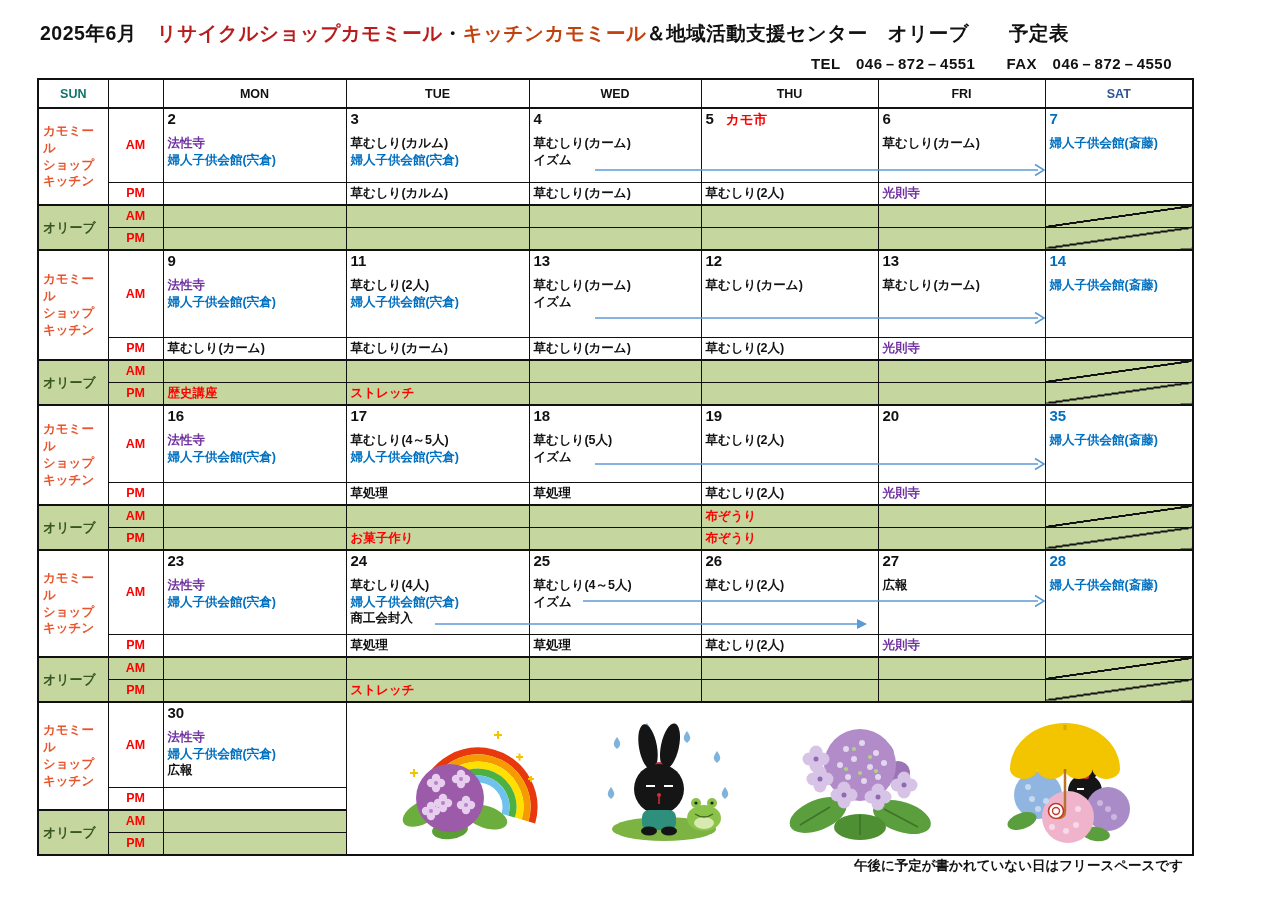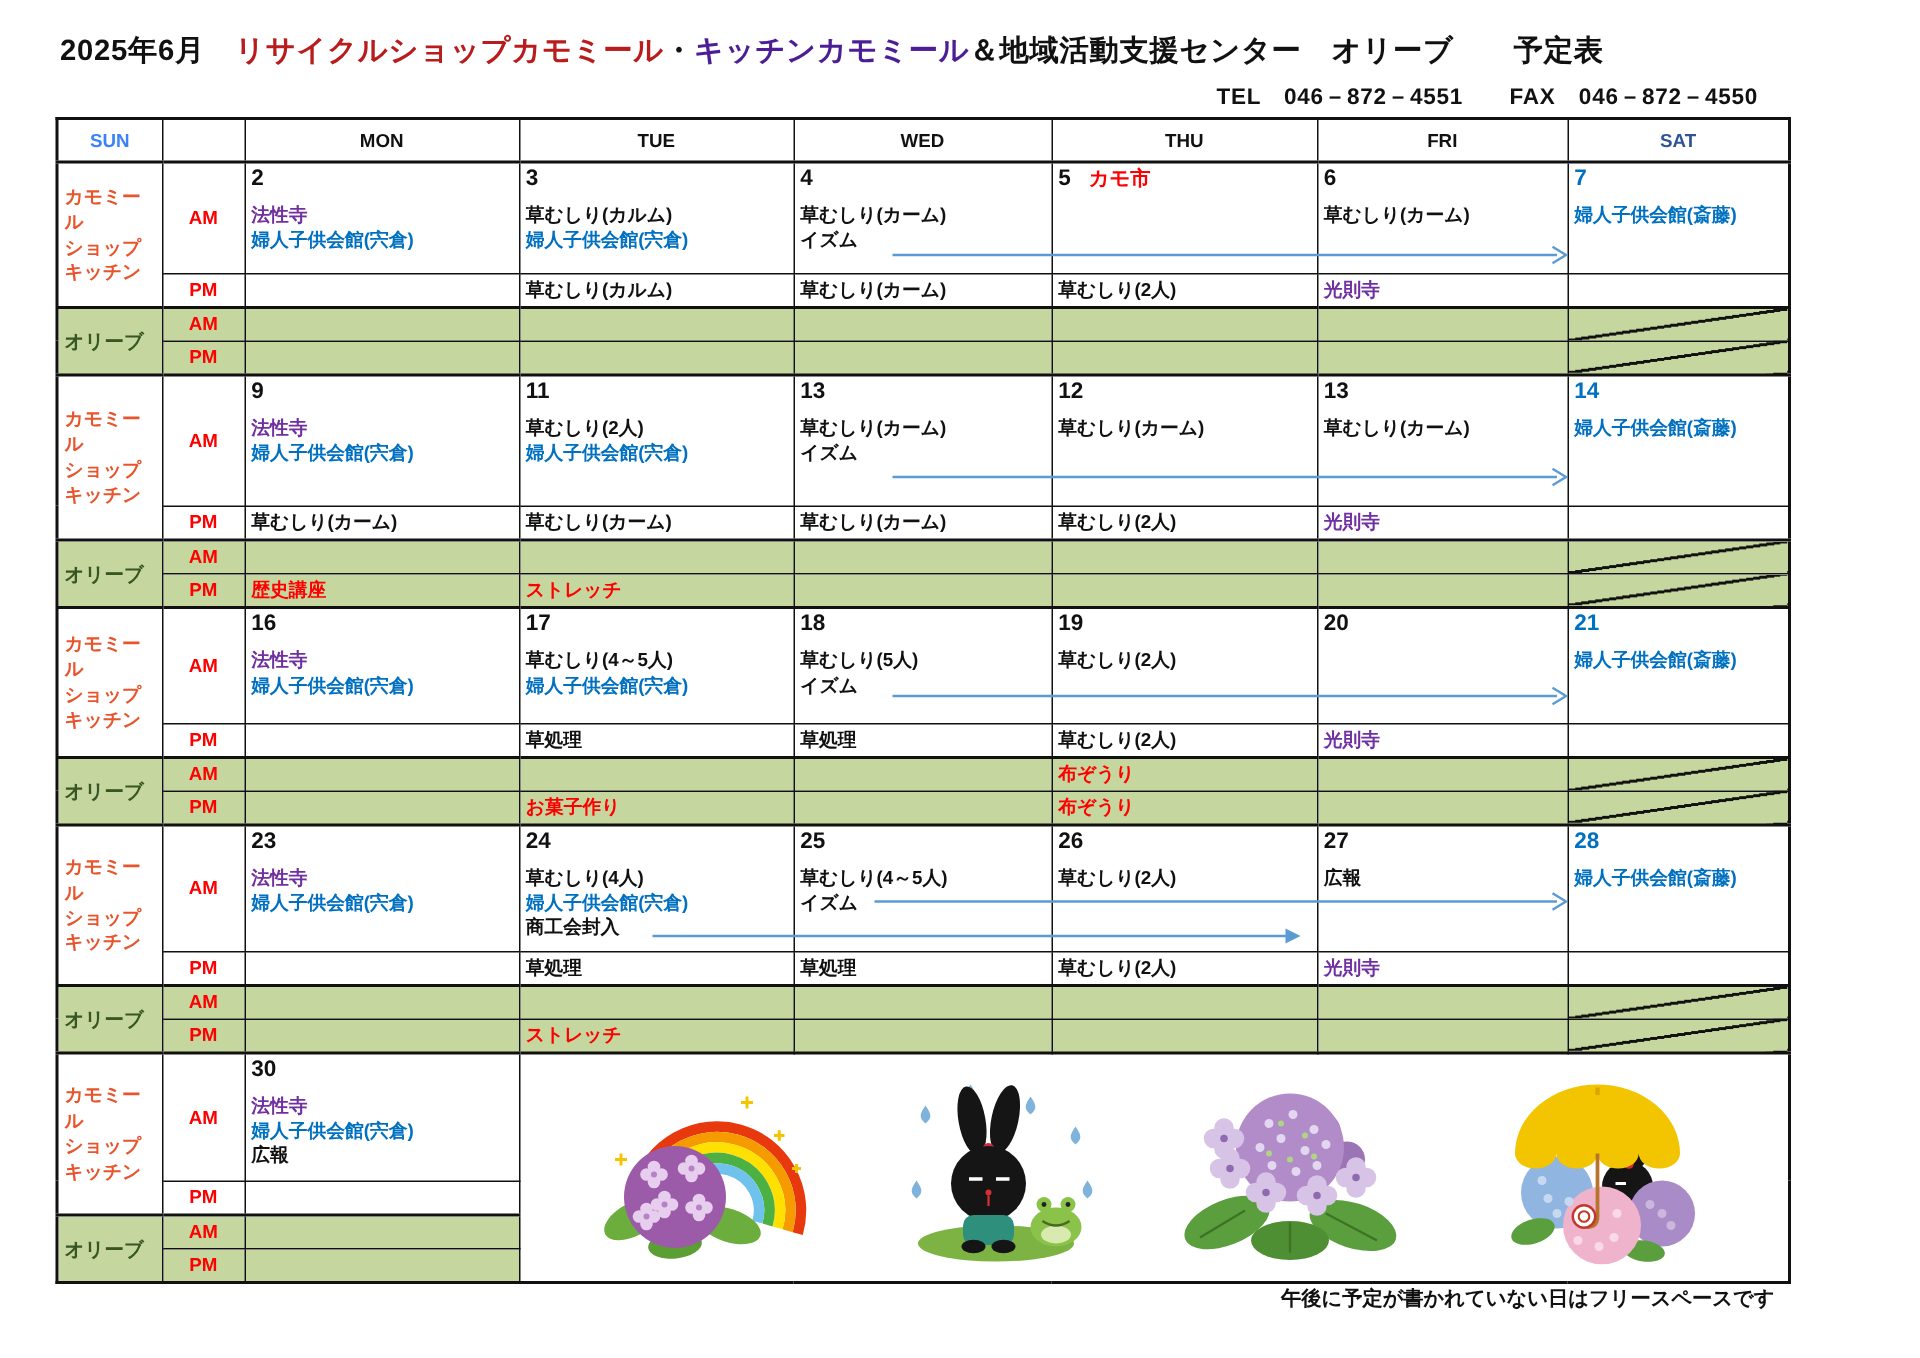--- a/index.html
+++ b/index.html
@@ -3,27 +3,27 @@
 <meta charset="utf-8">
 <style>
   html,body{margin:0;padding:0;}
   body{
     width:1280px;height:905px;position:relative;background:#ffffff;
     font-family:"Liberation Sans","DejaVu Sans",sans-serif;
     overflow:hidden;color:#111;
   }
   .title{position:absolute;left:40px;top:20px;font-size:19.5px;font-weight:bold;letter-spacing:.5px;white-space:nowrap;}
   .title .t-shop{color:#b91c1c;}
-  .title .t-kitchen{color:#4c1d95;text-align:right;}
+  .title .t-kitchen{color:#c2410c;text-align:right;}
   .contact{position:absolute;top:55px;right:108px;font-size:15px;font-weight:bold;letter-spacing:.5px;white-space:nowrap;}
   .table-wrap{position:absolute;left:37px;top:78px;width:1155px;height:777px;}
   table{border-collapse:collapse;table-layout:fixed;width:1155px;border:2.2px solid #111;}
   th,td{border:1.4px solid #111;overflow:hidden;}
   .head-row th{height:25px;font-size:12.5px;font-weight:bold;text-align:center;border-bottom-width:2px;}
-  .h-sun{color:#3b82f6;}
+  .h-sun{color:#0f766e;}
   .h-sat{color:#2f5496;}
   td{vertical-align:top;}
   .am-row td,.am-row th{border-top-width:2.2px;}
   .olive-am-row td{border-top-width:2.2px;}
   .lab-cham{color:#e8542c;font-size:12.5px;font-weight:bold;line-height:1.35;vertical-align:middle;padding:2px 2px 2px 4px;margin-left:32px;}
   .lab-olive{color:#375623;font-size:13px;font-weight:bold;vertical-align:middle;padding:2px 2px 2px 4px;background:#c5d79e;}
   .ampm{color:#ff0000;font-size:12.5px;font-weight:bold;text-align:center;vertical-align:middle;}
   .olive-bg{background-color:#c5d79e;}
   .day-cell{padding:1px 4px;}
   .date{font-size:15px;font-weight:bold;line-height:1.15;white-space:nowrap;}
@@ -269,21 +269,21 @@
             <td class="day-cell">
               <div class="date"><span>19</span></div>
               <div class="ev-gap">
                 <div class="ev" style="color: rgb(17, 17, 17);">草むしり(2人)</div>
               </div>
             </td>
             <td class="day-cell">
               <div class="date"><span>20</span></div>
             </td>
             <td class="day-cell">
-              <div class="date date-blue"><span>21</span></div>
+              <div class="date date-blue"><span>35</span></div>
               <div class="ev-gap">
                 <div class="ev" style="color: rgb(0, 112, 192);">婦人子供会館(斎藤)</div>
               </div>
             </td>
           </tr>
           <tr class="pm-row" style="height: 23px;">
             <td class="ampm">PM</td>
             <td class="pm-cell"></td>
             <td class="pm-cell">
               <div class="ev" style="color: rgb(17, 17, 17);">草処理</div>

